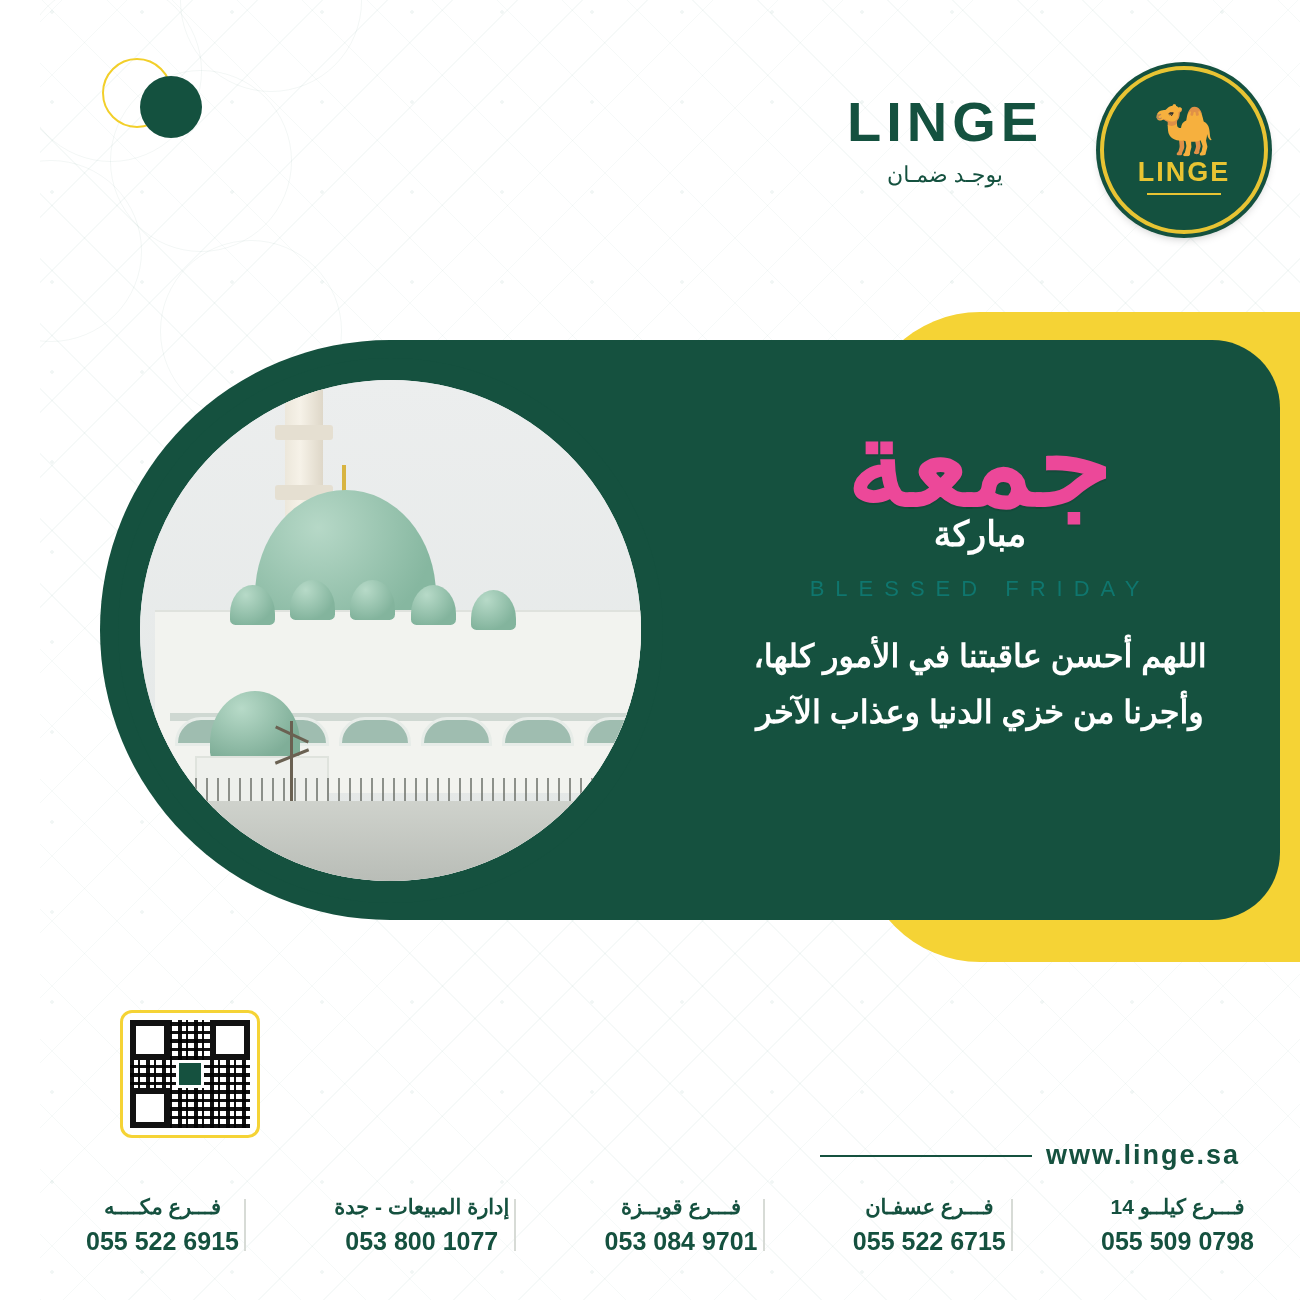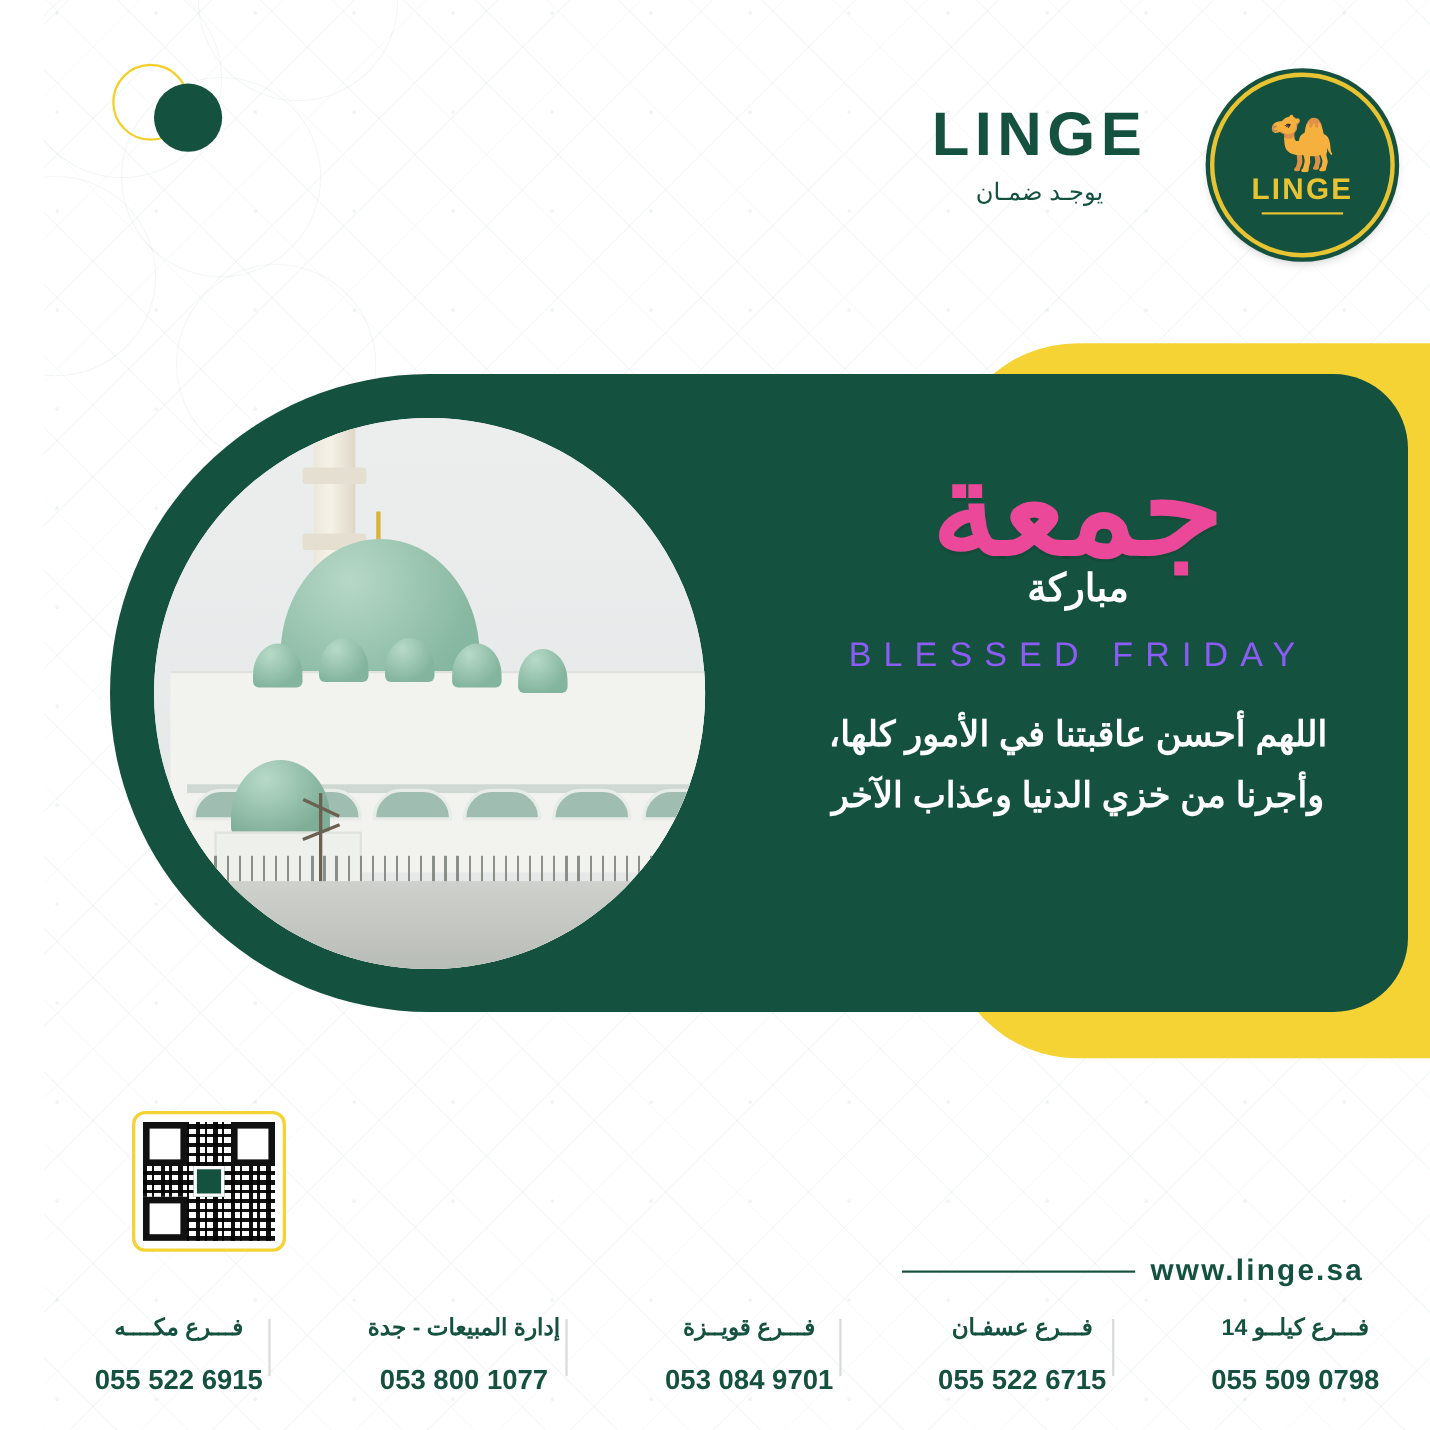--- a/index.html
+++ b/index.html
@@ -239,22 +239,22 @@
     letter-spacing: -2px;
     text-shadow: 0 2px 0 rgba(0,0,0,.08);
   }
   .greet-sub {
     color: #ffffff;
     font-size: 35px;
     font-weight: bold;
     margin-top: -12px;
   }
   .greet-en {
-    color: #8b5cf6;
-    font-size: 31px;
+    color: #0f766e;
+    font-size: 22px;
     letter-spacing: 11px;
     margin: 22px 0 26px;
     direction: ltr;
   }
   .dua {
     color: #ffffff;
     font-size: 32px;
     line-height: 1.75;
     font-weight: bold;
   }
@@ -358,21 +358,21 @@
     color: #15513f;
     font-size: 21px;
     font-weight: bold;
     letter-spacing: 1px;
     white-space: nowrap;
   }
   .branch-phone {
     color: #15513f;
     font-size: 25px;
     font-weight: bold;
-    margin-top: 21px;
+    margin-top: 8px;
     direction: ltr;
     white-space: nowrap;
   }
 </style>
 </head>
 <body>
 
 <div id="poster">
 
   <div class="pattern"></div>

